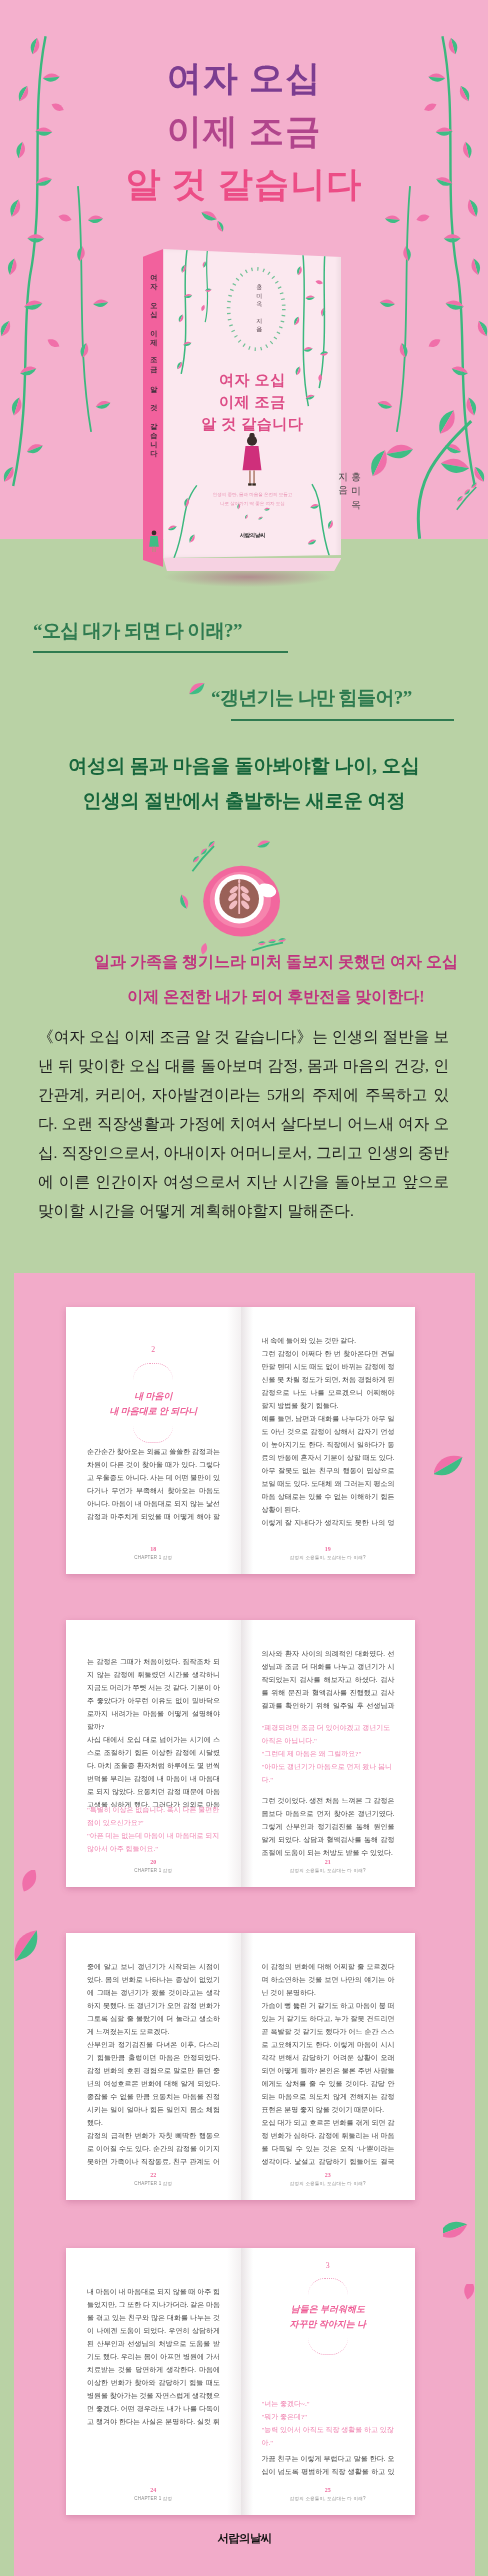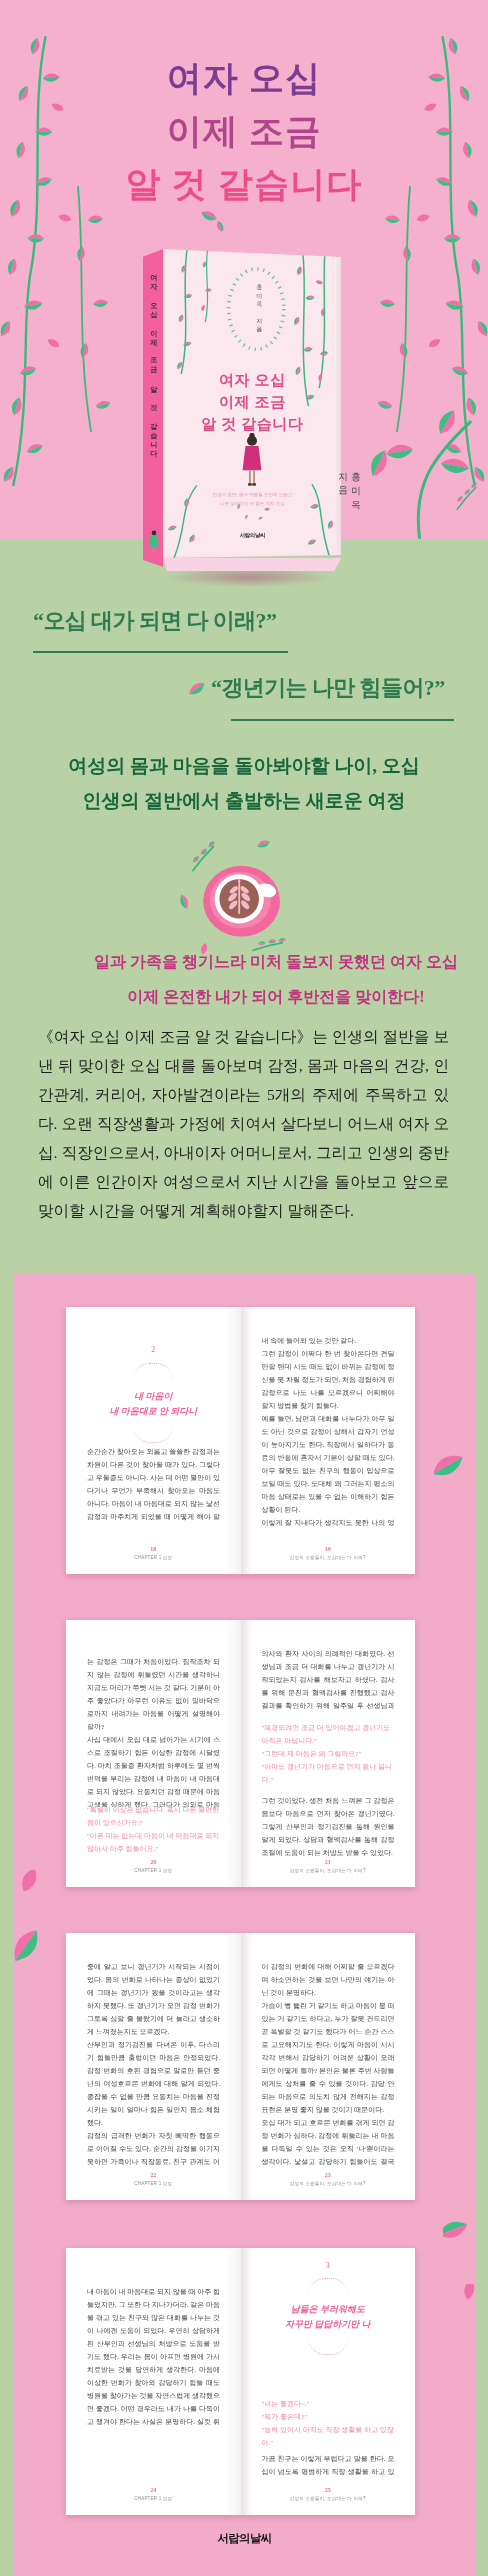--- a/index.html
+++ b/index.html
@@ -38,21 +38,21 @@
     font-size:4.5px;line-height:9px;color:#e992b2;white-space:pre-line;}
   .cover-logo{position:absolute;top:283px;left:0;width:100%;text-align:center;
     font-size:5.4px;font-weight:bold;color:#2b2b2b;letter-spacing:-0.3px;}
   .author-credit{position:absolute;left:350px;top:465px;width:12px;height:66px;
     writing-mode:vertical-rl;text-orientation:upright;font-size:9.6px;letter-spacing:4.2px;color:#4a4a4a;
     font-family:"Liberation Serif","DejaVu Serif",serif;}
 
   
   .intro{position:absolute;top:539px;left:0;width:488px;height:735px;}
   .quote{position:absolute;font-family:"Liberation Serif","DejaVu Serif",serif;
-    font-weight:bold;font-size:22px;color:#2f7b50;letter-spacing:-0.6px;}
+    font-weight:bold;font-size:19px;color:#2f7b50;letter-spacing:-0.6px;margin-top:12px;}
   .q1{left:33px;top:67px;}
   .q2{left:211px;top:134px;}
   .qline{position:absolute;height:2.4px;background:#2f7b50;}
   .ql1{left:33px;top:112px;width:255px;}
   .ql2{left:231px;top:180px;width:223px;}
   .slogan{position:absolute;top:209px;left:0;width:100%;text-align:center;
     font-family:"Liberation Serif","DejaVu Serif",serif;font-weight:bold;
     font-size:19px;line-height:35px;color:#17663c;white-space:pre-line;}
   .highlight{position:absolute;top:405px;left:0;width:100%;text-align:center;
     font-family:"Liberation Serif","DejaVu Serif",serif;font-weight:bold;
@@ -372,21 +372,21 @@
         <div class="pbody" style="top:38px;height:144px">내 마음이 내 마음대로 되지 않을 때 아주 힘들었지만, 그 또한 다 지나가더라. 같은 마음을 겪고 있는 친구와 많은 대화를 나누는 것이 나에겐 도움이 되었다. 우연히 상담하게 된 산부인과 선생님의 처방으로 도움을 받기도 했다. 우리는 몸이 아프면 병원에 가서 치료받는 것을 당연하게 생각한다. 마음에 이상한 변화가 찾아와 감당하기 힘들 때도 병원을 찾아가는 것을 자연스럽게 생각했으면 좋겠다. 어떤 경우라도 내가 나를 다독이고 챙겨야 한다는 사실은 분명하다. 실컷 휘둘리고 아프게 마주하더라도 '그래 봤자 내 마음인걸.' 하고 툭툭 털어버린다. 결국 내 뜻대로 되지 않겠냐.</div>
         <div class="pfoot">
           <div class="pno">24</div>
           <div class="plabel">CHAPTER 1 감정</div>
         </div>
       </div>
       <div class="page pr">
         <div class="ch-num" style="top:13px">3</div>
         <div class="arc arc-top" style="top:30px"></div>
         <div class="ch-title" style="top:54px">남들은 부러워해도
-자꾸만 답답하기만 나</div>
+자꾸만 작아지는 나</div>
         <div class="arc arc-bot" style="top:90px"></div>
         <div class="pbody pdialog" style="top:150px;height:50px">"너는 좋겠다~."
 "뭐가 좋은데?"
 "능력 있어서 아직도 직장 생활을 하고 있잖아."
 "그게 좋은 건가?"</div>
         <div class="pbody" style="top:205px;height:28px">가끔 친구는 이렇게 부럽다고 말을 한다. 오십이 넘도록 평범하게 직장 생활을 하고 있다. 그 모습이 다른</div>
         <div class="pfoot">
           <div class="pno">25</div>
           <div class="plabel">감정의 소용돌이, 오십대는 다 이래?</div>
         </div>

